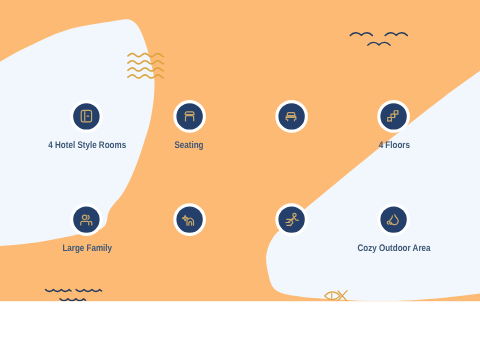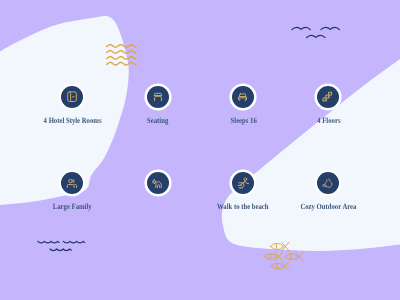--- a/index.html
+++ b/index.html
@@ -1,18 +1,18 @@
 <!DOCTYPE html>
 <html><head>
 <meta charset="utf-8">
 <style>
   html,body{margin:0;padding:0;}
   body{width:400px;height:300px;overflow:hidden;background:#ffffff;
        font-family:"Liberation Sans",sans-serif;-webkit-font-smoothing:antialiased;text-rendering:geometricPrecision;}
-  #stage{position:relative;width:400px;height:300px;overflow:hidden;background:#c4b5fd;font-family:Liberation Serif, serif;}
+  #stage{position:relative;width:400px;height:251px;overflow:hidden;background:#fdba74;}
   .layer{position:absolute;left:0;top:0;width:400px;height:300px;}
   .feat{position:absolute;width:160px;text-align:center;}
   .badge{width:22px;height:22px;border-radius:50%;margin:0 auto;position:relative;
           box-shadow:0 0 0 2.6px #ffffff;}
   .badge svg{position:absolute;left:0;top:0;}
   .label{margin-top:6.5px;line-height:9px;}
   .label span{display:inline-block;white-space:nowrap;font-weight:700;font-size:8px;
               transform:scaleX(.838);color:#3E5878;}
 </style>
 </head>
@@ -75,21 +75,20 @@
         <div class="badge" style="background:#24406A">
           <svg width="22" height="22" viewBox="0 0 22 22" fill="none" stroke="#C9A76A" stroke-width="1.0" stroke-linecap="round" stroke-linejoin="round">
             <rect x="7.5" y="7.9" width="6.1" height="2.6" rx="0.95"></rect>
             <path d="M7.4 10.5 h6.3"></path>
             <path d="M6.5 13.6 v-2.0 a1.0 1.0 0 0 1 1.0 -1.0 h6.0 a1.0 1.0 0 0 1 1.0 1.0 v2.0"></path>
             <path d="M6.5 11.9 h8.0"></path>
             <path d="M7.7 13.6 v1.0"></path>
             <path d="M13.4 13.6 v1.0"></path>
           </svg>
         </div>
-        <div class="label"><span>Sleeps 16</span></div>
       </div>
       <div class="feat" style="left: 248.4px; top: 85.9px;">
         <div class="badge" style="background:#24406A">
           <svg width="22" height="22" viewBox="0 0 22 22" fill="none" stroke="#C9A76A" stroke-width="1.0" stroke-linecap="round" stroke-linejoin="round">
             <path d="M6.1 14.8 V11.9 h2.7 V9.1 h2.7 V6.3 h3.1"></path>
             <path d="M6.1 14.8 h3.1 V11.9 h2.7 V9.1 h2.7 V6.3"></path>
             <path d="M9.2 14.8 V11.9"></path>
             <path d="M11.9 11.9 V9.1"></path>
           </svg>
         </div>
@@ -120,21 +119,20 @@
           <svg width="22" height="22" viewBox="0 0 22 22" fill="none" stroke="#C9A76A" stroke-width="1.0" stroke-linecap="round" stroke-linejoin="round">
             <circle cx="13.4" cy="7.2" r="1.35"></circle>
             <path d="M10.1 16.1 l2.0 -2.8 -1.5 -2.2 2.4 -1.9"></path>
             <path d="M13.0 9.2 l1.5 2.0 2.1 .5"></path>
             <path d="M8.6 12.6 l3.6 -1.8"></path>
             <path d="M6.9 10.8 h3.4"></path>
             <path d="M6.2 13.4 h3.3"></path>
             <path d="M7.0 15.8 h3.3"></path>
           </svg>
         </div>
-        <div class="label"><span>Walk to the beach</span></div>
       </div>
       <div class="feat" style="left: 248.4px; top: 171.8px;">
         <div class="badge" style="background:#24406A">
           <svg width="22" height="22" viewBox="0 0 22 22" fill="none" stroke="#C9A76A" stroke-width="1.0" stroke-linecap="round" stroke-linejoin="round">
             <path d="M11.9 6.9 c .3 1.9 1.6 2.4 2.4 3.6 c 1.3 2.0 .1 4.6 -2.5 4.7 c -1.8 .1 -2.7 -.9 -2.9 -1.8"></path>
             <path d="M10.0 7.9 c .1 1.7 -.8 2.2 -1.6 3.2 c -1.1 1.3 -.9 3.2 .4 3.9"></path>
             <path d="M7.9 13.0 a 1.15 1.15 0 1 0 -1.0 1.7"></path>
           </svg>
         </div>
         <div class="label"><span>Cozy Outdoor Area</span></div>

